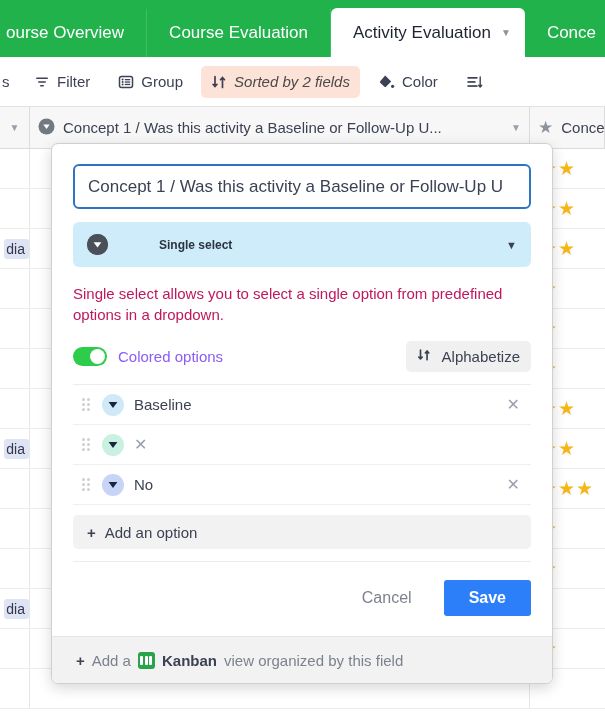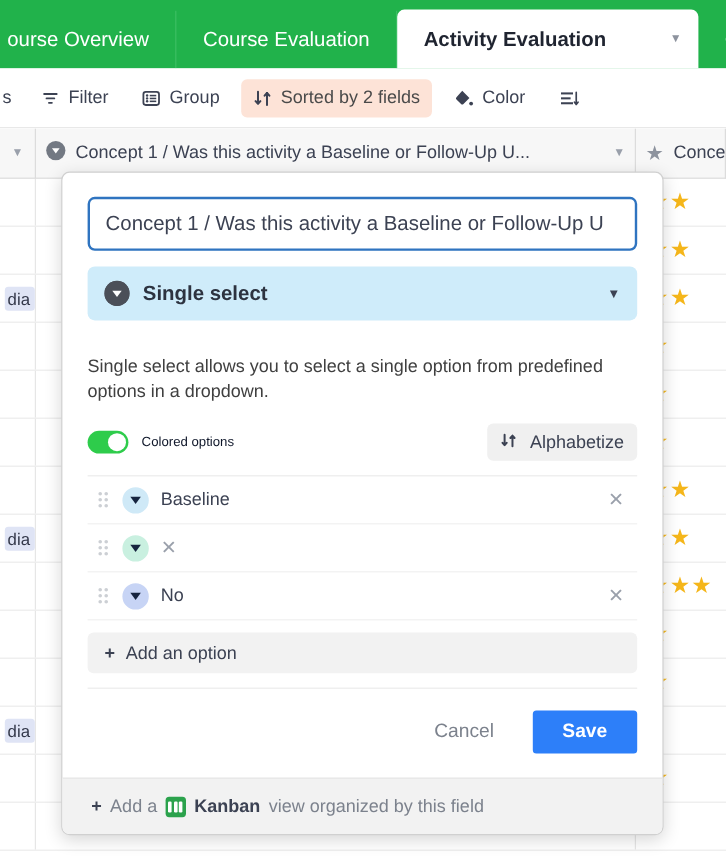--- a/index.html
+++ b/index.html
@@ -32,24 +32,23 @@
     color: #ffffff;
     font-size: 17px;
     white-space: nowrap;
     border-right: 1px solid #3cbf63;
   }
   .tab.active {
     background: #ffffff;
     color: #1f2430;
     border-radius: 6px 6px 0 0;
     border-right: none;
-    font-weight: 700;
+    font-weight: 400;
     height: 49px;
     padding-right: 14px;
-    gap: 43px;
   }
   .tab .caret {
     margin-left: 10px;
     color: #8d939e;
     font-size: 10px;
     line-height: 1;
   }
   .tab.first { padding-left: 6px; }
 
   
@@ -69,20 +68,21 @@
     padding: 0 10px;
     margin-left: 8px;
     border-radius: 5px;
     font-size: 15px;
     color: #3c4253;
     white-space: nowrap;
   }
   .tbtn.sorted {
     background: #fde3d7;
     color: #4a4a4a;
+    font-style: italic;
   }
   .tbtn .ico { display: flex; align-items: center; }
   .tbtn.edgecut { padding-left: 0; margin-left: 2px; overflow: hidden; width: 14px; }
 
   
   .gridwrap {
     position: absolute; left: 0; top: 107px;
     width: 605px; height: 610px;
     background: #ffffff;
     overflow: hidden;
@@ -162,59 +162,60 @@
     height: 45px;
     background: #cfecfa;
     border-radius: 6px;
     display: flex; align-items: center;
     padding: 0 14px;
     gap: 11px;
     cursor: default;
   }
   .typesel .tname {
     flex: 1;
-    font-size: 17px;
+    font-size: 12px;
     font-weight: bold;
     color: #2d3340;
+    margin-left: 40px;
   }
   .typesel .tcaret { color: #3c4253; font-size: 11px; }
 
   .circle-icon {
     width: 21px; height: 21px;
     border-radius: 50%;
     background: #4b4f58;
     display: flex; align-items: center; justify-content: center;
   }
   .circle-icon svg { display: block; }
 
   .desc {
-    margin-top: 28px;
+    margin-top: 16px;
     font-size: 15px;
     line-height: 21px;
-    color: #404040;
+    color: #be185d;
   }
 
   .optrow-top {
     margin-top: 16px;
     display: flex; align-items: center;
     justify-content: space-between;
   }
   .toggle-wrap { display: flex; align-items: center; gap: 11px; }
   .toggle {
     width: 34px; height: 19px;
     border-radius: 10px;
     background: #2ecc4b;
     position: relative;
   }
   .toggle .knob {
     position: absolute; right: 2px; top: 2px;
     width: 15px; height: 15px; border-radius: 50%;
     background: #ffffff;
   }
-  .toggle-label { font-size: 11px; color: #0f172a; text-align: center; }
+  .toggle-label { font-size: 15px; color: #8b5cf6; text-align: center; }
   .alphabetize {
     display: flex; align-items: center; gap: 11px;
     background: #f0f0f0;
     border-radius: 5px;
     height: 31px;
     padding: 0 11px;
     font-size: 15px;
     color: #3c4253;
   }
 

